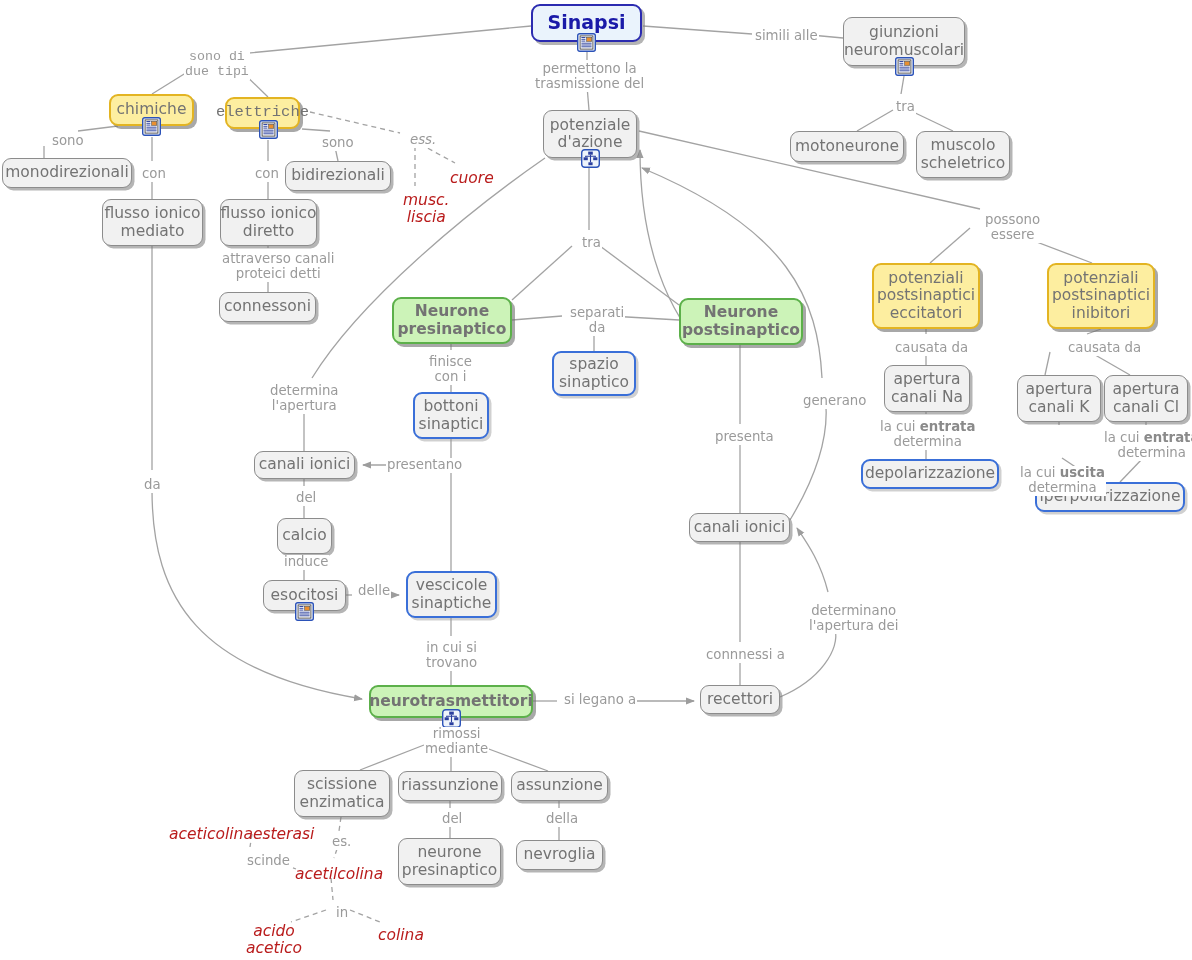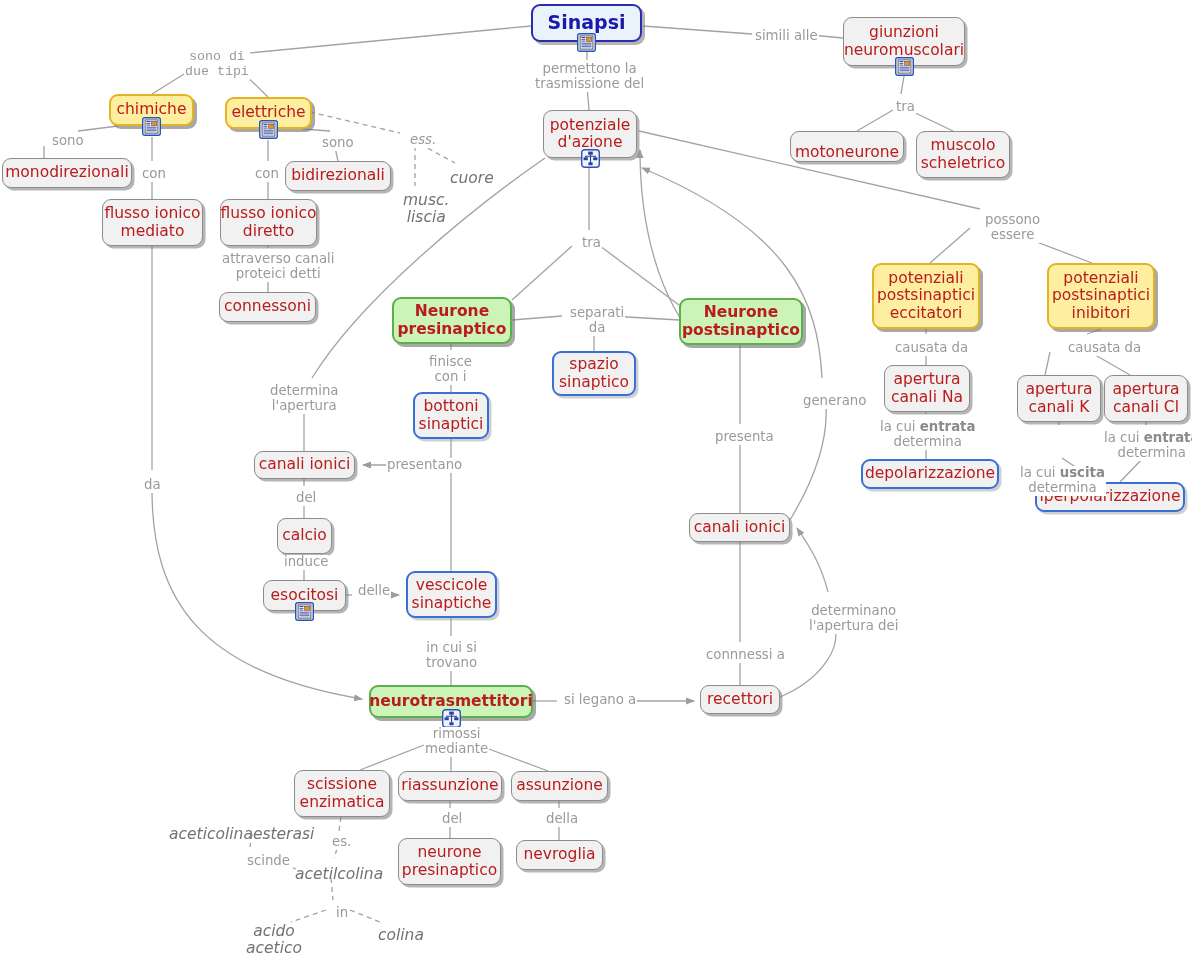--- a/index.html
+++ b/index.html
@@ -4,21 +4,21 @@
 <style>
   html,body{margin:0;padding:0;background:#ffffff;}
   body{width:1192px;height:960px;position:relative;overflow:hidden;
        font-family:"DejaVu Sans","Liberation Sans",sans-serif;}
   #canvas{position:absolute;left:0;top:0;width:1192px;height:960px;}
   svg#links{position:absolute;left:0;top:0;width:1192px;height:960px;}
 
   .node{position:absolute;box-sizing:border-box;display:flex;
         align-items:center;justify-content:center;text-align:center;
         border-radius:9px;line-height:1.12;white-space:nowrap;
-        font-size:15.5px;color:#b91c1c;}
+        font-size:15.5px;color:#737373;}
   
   .n-plain{background:#f1f1f1;border:1.6px solid #8c8c8c;
            box-shadow:2.5px 2.5px 0 rgba(120,120,120,.55);}
   
   .n-blue{background:#f1f1f1;border:2px solid #3a6fd8;
           box-shadow:2.5px 2.5px 0 rgba(150,150,150,.45);}
   
   .n-green{background:#ccf3b8;border:2px solid #5cb04a;
            box-shadow:3px 3px 0 rgba(110,110,110,.6);font-weight:bold;}
   
@@ -26,21 +26,21 @@
             box-shadow:3px 3px 0 rgba(110,110,110,.6);}
   
   .n-root{background:#eaf3fc;border:2.8px solid #2b2bb0;
           box-shadow:3px 3px 0 rgba(130,130,130,.6);
           color:#1a1aa8;font-weight:bold;font-size:19px;}
 
   .label{position:absolute;color:#9a9a9a;font-size:13.3px;line-height:1.12;
          text-align:center;white-space:nowrap;background:#fff;
          padding:0 1px;}
   .label b{color:#8a8a8a;font-weight:bold;}
-  .free{position:absolute;color:#737373;font-size:15.5px;font-style:italic;
+  .free{position:absolute;color:#b91c1c;font-size:15.5px;font-style:italic;
         line-height:1.12;text-align:center;white-space:nowrap;}
   .label.it{font-style:italic;}
 
   .icon{position:absolute;width:19px;height:19px;}
   .icon svg{display:block;width:19px;height:19px;}
 </style>
 </head>
 <body>
 
 <div id="canvas">
@@ -193,38 +193,38 @@
         <span>giunzioni<br>neuromuscolari</span>
       </div>
       <div class="icon" style="left: 894.5px; top: 57px;">
         <svg viewBox="0 0 19 19">
           <rect x="0.7" y="0.7" width="17.6" height="17.6" rx="2" fill="#f4f7fc" stroke="#2b52b8" stroke-width="1.4"></rect>
           <rect x="3.1" y="2.9" width="12.8" height="13.2" fill="#ffffff" stroke="#4a4a4a" stroke-width="0.9"></rect>
           <rect x="9.6" y="4.3" width="5.1" height="4.1" fill="#e98f30" stroke="#555" stroke-width="0.6"></rect>
           <path d="M4.4,4.5 H8.4 M4.4,6.3 H8.4 M4.4,8.1 H8.4 M4.4,10.2 H14.6 M4.4,12.0 H14.6 M4.4,13.8 H14.6" stroke="#2b3f9e" stroke-width="0.95"></path>
         </svg>
       </div>
-      <div class="node n-plain" style="left: 790px; top: 131px; width: 114px; height: 31px; align-items: flex-end;">
+      <div class="node n-plain" style="left: 790px; top: 131px; width: 114px; height: 31px;">
         <span>motoneurone</span>
       </div>
       <div class="node n-plain" style="left: 916px; top: 131px; width: 94px; height: 47px;">
         <span>muscolo<br>scheletrico</span>
       </div>
       <div class="node n-yellow" style="left: 109px; top: 94px; width: 85px; height: 32px;">
         <span>chimiche</span>
       </div>
       <div class="icon" style="left: 142px; top: 117px;">
         <svg viewBox="0 0 19 19">
           <rect x="0.7" y="0.7" width="17.6" height="17.6" rx="2" fill="#f4f7fc" stroke="#2b52b8" stroke-width="1.4"></rect>
           <rect x="3.1" y="2.9" width="12.8" height="13.2" fill="#ffffff" stroke="#4a4a4a" stroke-width="0.9"></rect>
           <rect x="9.6" y="4.3" width="5.1" height="4.1" fill="#e98f30" stroke="#555" stroke-width="0.6"></rect>
           <path d="M4.4,4.5 H8.4 M4.4,6.3 H8.4 M4.4,8.1 H8.4 M4.4,10.2 H14.6 M4.4,12.0 H14.6 M4.4,13.8 H14.6" stroke="#2b3f9e" stroke-width="0.95"></path>
         </svg>
       </div>
-      <div class="node n-yellow" style="left: 225px; top: 97px; width: 87px; height: 32px;">
+      <div class="node n-yellow" style="left: 225px; top: 97px; width: 75px; height: 32px; font-family: Liberation Mono, monospace;">
         <span>elettriche</span>
       </div>
       <div class="icon" style="left: 259px; top: 120px;">
         <svg viewBox="0 0 19 19">
           <rect x="0.7" y="0.7" width="17.6" height="17.6" rx="2" fill="#f4f7fc" stroke="#2b52b8" stroke-width="1.4"></rect>
           <rect x="3.1" y="2.9" width="12.8" height="13.2" fill="#ffffff" stroke="#4a4a4a" stroke-width="0.9"></rect>
           <rect x="9.6" y="4.3" width="5.1" height="4.1" fill="#e98f30" stroke="#555" stroke-width="0.6"></rect>
           <path d="M4.4,4.5 H8.4 M4.4,6.3 H8.4 M4.4,8.1 H8.4 M4.4,10.2 H14.6 M4.4,12.0 H14.6 M4.4,13.8 H14.6" stroke="#2b3f9e" stroke-width="0.95"></path>
         </svg>
       </div>

